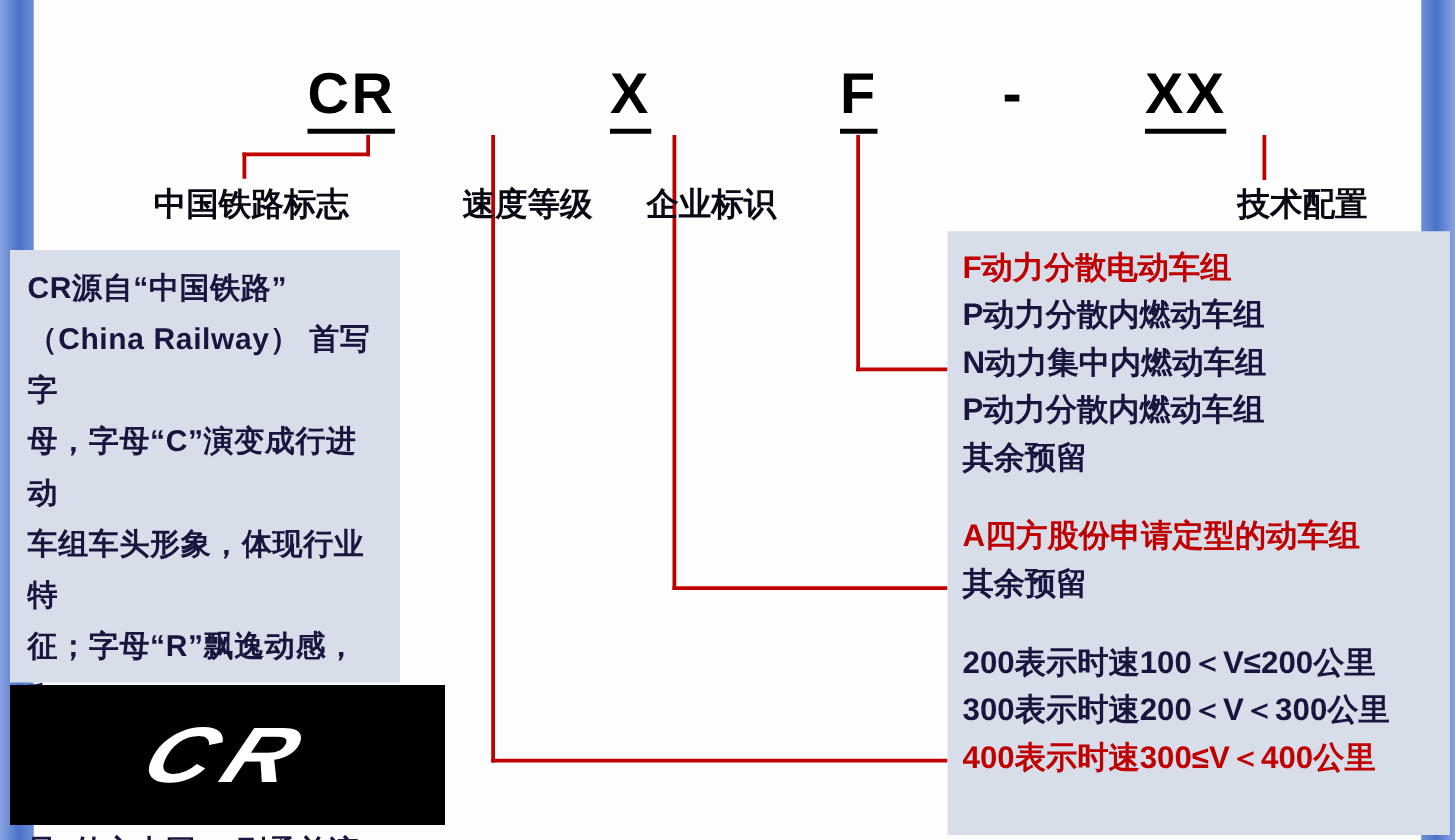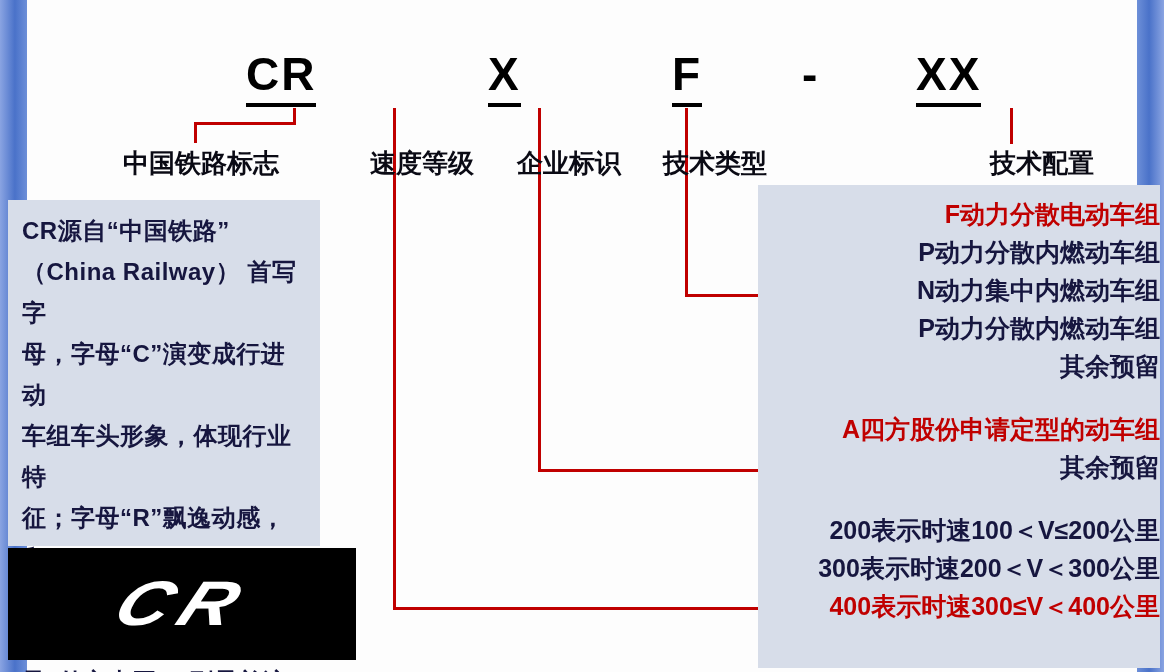--- a/index.html
+++ b/index.html
@@ -32,21 +32,21 @@
   .left-panel p{margin:0;font-size:24px;font-weight:700;line-height:41px;color:var(--text-dark,#16163f);white-space:pre-line;letter-spacing:0.5px;}
 
   
   .logo-box{position:absolute;left:8px;top:548px;width:348px;height:112px;background:#000;z-index:2;display:flex;align-items:center;justify-content:center;}
   .logo-text{color:#fff;font-size:74px;font-weight:900;font-style:italic;transform:skewX(-24deg) scaleY(0.85);letter-spacing:10px;line-height:1;}
 
   
   .right-panel{position:absolute;left:758px;top:185px;width:402px;height:483px;background:var(--panel-bg,#d7dde9);z-index:2;box-sizing:border-box;padding:10px 0 0 12px;}
   .rp-row{font-size:25px;font-weight:700;line-height:38px;color:var(--text-dark,#16163f);white-space:nowrap;}
   .rp-row.red{color:var(--accent-red,#c00000);}
-  .rp-group{margin-bottom:25px;text-align:right;}
+  .rp-group{margin-bottom:25px;}
   .rp-group:last-child{margin-bottom:0;}
 </style>
 </head>
 <body>
 
 <div class="canvas">
 
   <div class="edge edge-left"></div>
   <div class="edge edge-right"></div>
 
@@ -67,21 +67,20 @@
   <div class="line" style="left:538px;top:469px;width:220px;height:3px"></div>
 
   <div class="line" style="left:685px;top:108px;width:3px;height:189px"></div>
   <div class="line" style="left:685px;top:294px;width:73px;height:3px"></div>
 
   <div class="line" style="left:1010px;top:108px;width:3px;height:36px"></div>
 
   <span class="lab" style="left:172px">中国铁路标志</span>
   <span class="lab" style="left:393px">速度等级</span>
   <span class="lab" style="left:540px">企业标识</span>
-  <span class="lab" style="left:686px">技术类型</span>
   <span class="lab" style="left:1013px">技术配置</span>
 
   <div class="left-panel">
     <p>CR源自“中国铁路”
 （China Railway） 首写字
 母，字母“C”演变成行进动
 车组车头形象，体现行业特
 征；字母“R”飘逸动感，和
 字母“C”形成飘动的丝带，
 呈“外方内圆” “刚柔并济

